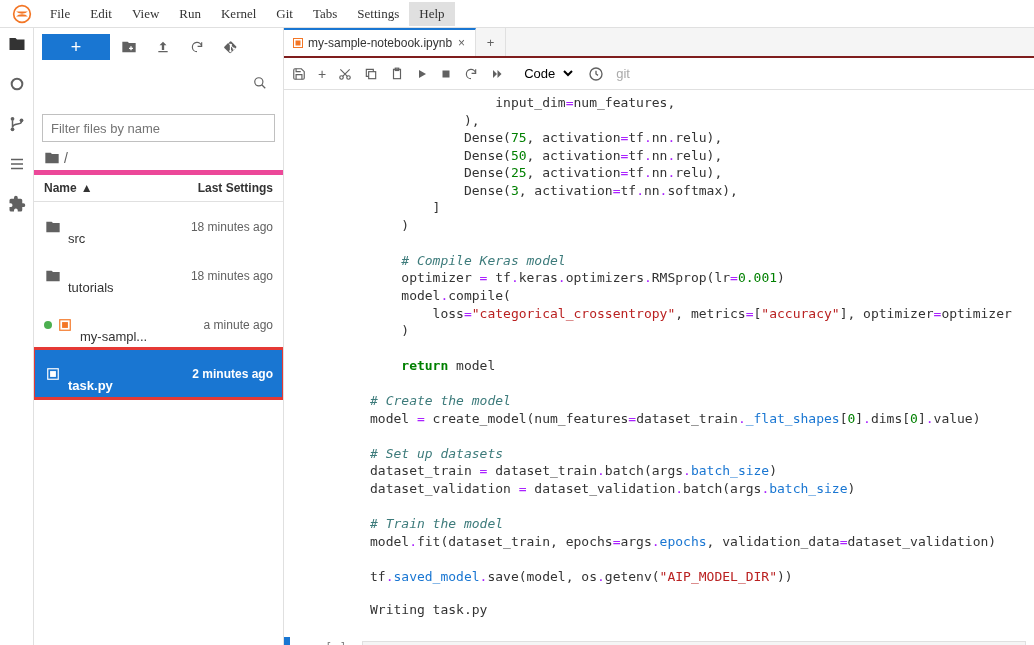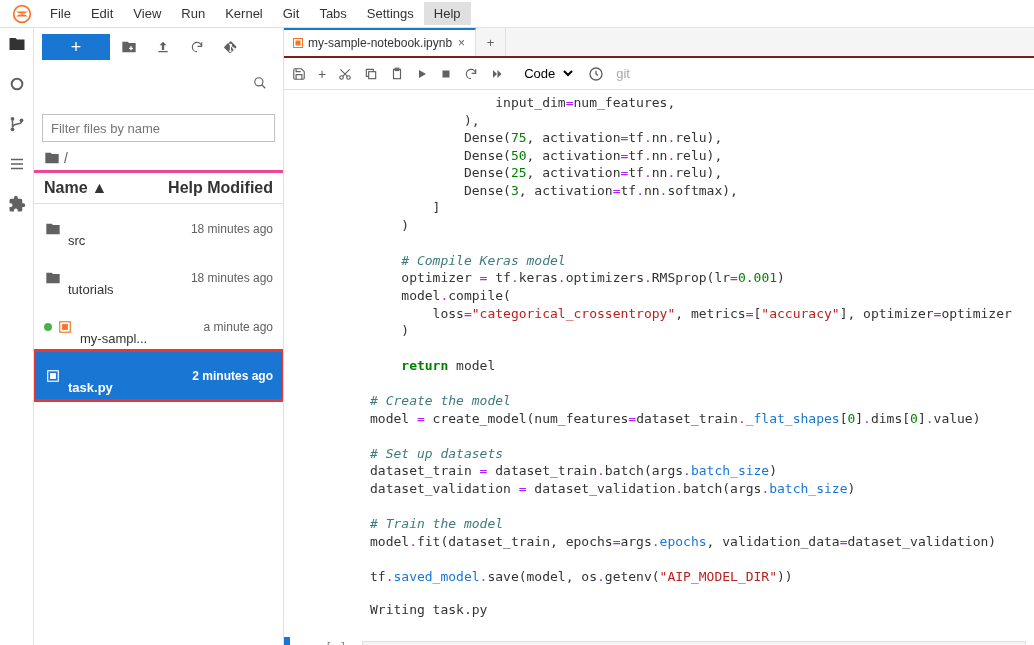--- a/index.html
+++ b/index.html
@@ -2,42 +2,42 @@
 <html><head>
   <meta charset="utf-8">
   <style>
     * { box-sizing: border-box; margin: 0; padding: 0; }
     body { font-family: -apple-system, BlinkMacSystemFont, "Segoe UI", Helvetica, Arial, sans-serif; font-size: 13px; color: #333; background: #fff; overflow: hidden; }
     
     
     .menubar { display: flex; align-items: center; height: 28px; border-bottom: 1px solid #e0e0e0; padding: 0 4px; }
     .logo { width: 24px; height: 24px; margin: 0 6px; display: flex; align-items: center; justify-content: center; }
     .logo svg { width: 20px; height: 20px; }
-    .menu-item { padding: 4px 10px; cursor: pointer; font-size: 13px; }
+    .menu-item { padding: 4px 10px; cursor: pointer; font-size: 13px; font-family: Liberation Serif, serif; }
     .menu-item.active { background: #e0e0e0; }
     
     
     .main { display: flex; height: calc(100vh - 28px); }
     
     
     .activitybar { width: 34px; background: #fff; border-right: 1px solid #e0e0e0; display: flex; flex-direction: column; align-items: center; padding-top: 6px; gap: 20px; }
     .activitybar .icon { width: 20px; height: 20px; color: #616161; cursor: pointer; display: flex; align-items: center; justify-content: center; }
     .activitybar .icon.active { color: #333; }
     
     
     .sidebar { width: 250px; border-right: 1px solid #e0e0e0; display: flex; flex-direction: column; }
     .sidebar-toolbar { display: flex; align-items: center; padding: 6px 8px; gap: 4px; }
     .new-btn { flex: 0 0 68px; height: 26px; background: #1976d2; color: #fff; border: none; cursor: pointer; display: flex; align-items: center; justify-content: center; font-size: 18px; }
     .tool-icon { width: 30px; height: 26px; display: flex; align-items: center; justify-content: center; color: #616161; cursor: pointer; font-size: 14px; }
     .filter-row { padding: 4px 8px; }
     .filter-input { width: 100%; height: 28px; border: 1px solid #c0c0c0; padding: 0 30px 0 8px; font-size: 13px; background: #fff; margin-top: 44px; }
     .filter-wrap { position: relative; }
     .filter-search { position: absolute; right: 8px; top: 6px; color: #616161; }
     .breadcrumb { padding: 4px 10px; display: flex; align-items: center; gap: 4px; color: #616161; font-size: 14px; }
-    .file-header { display: flex; border-top: 3px solid #ec4899; border-bottom: 1px solid #e0e0e0; padding: 6px 10px; font-size: 16px; }
+    .file-header { display: flex; border-top: 5px solid #ec4899; border-bottom: 1px solid #e0e0e0; padding: 6px 10px; font-size: 12px; }
     .file-header .name-col { flex: 1; display: flex; align-items: center; gap: 4px; font-weight: 600; }
     .file-header .mod-col { font-weight: 600; }
     .file-list { flex: 1; overflow-y: auto; }
     .file-row { display: flex; align-items: center; padding: 5px 10px; cursor: pointer; font-size: 13px; }
     .file-row.selected { background: #1976d2; color: #fff; font-weight: bold; }
     .file-row.highlight-border { outline: 3px solid #e53935; outline-offset: -1px; }
     .file-icon { width: 18px; margin-right: 6px; display: flex; align-items: center; justify-content: center; }
     .file-name { flex: 1; white-space: nowrap; overflow: hidden; text-overflow: ellipsis; margin-top: 24px; }
     .file-mod { font-size: 12px; color: #616161; }
     .file-row.selected .file-mod { color: #fff; }
@@ -172,21 +172,21 @@
       <svg width="16" height="16" viewBox="0 0 24 24" fill="currentColor">
           <path d="M10 4H2v16h20V6H12l-2-2z"></path>
         </svg>
       <span>/</span>
     </div>
     <div class="file-header">
       <div class="name-col">
           <span>Name</span> 
           <span>▲</span>
         </div>
-      <div class="mod-col">Help Modified</div>
+      <div class="mod-col">Last Settings</div>
     </div>
     <div class="file-list">
         <div class="file-row">
           <span class="file-icon">
             <svg width="16" height="16" viewBox="0 0 24 24" fill="#616161">
               <path d="M10 4H2v16h20V6H12l-2-2z"></path>
             </svg>
           </span>
           <span class="file-name">src</span>
           <span class="file-mod">18 minutes ago</span>

